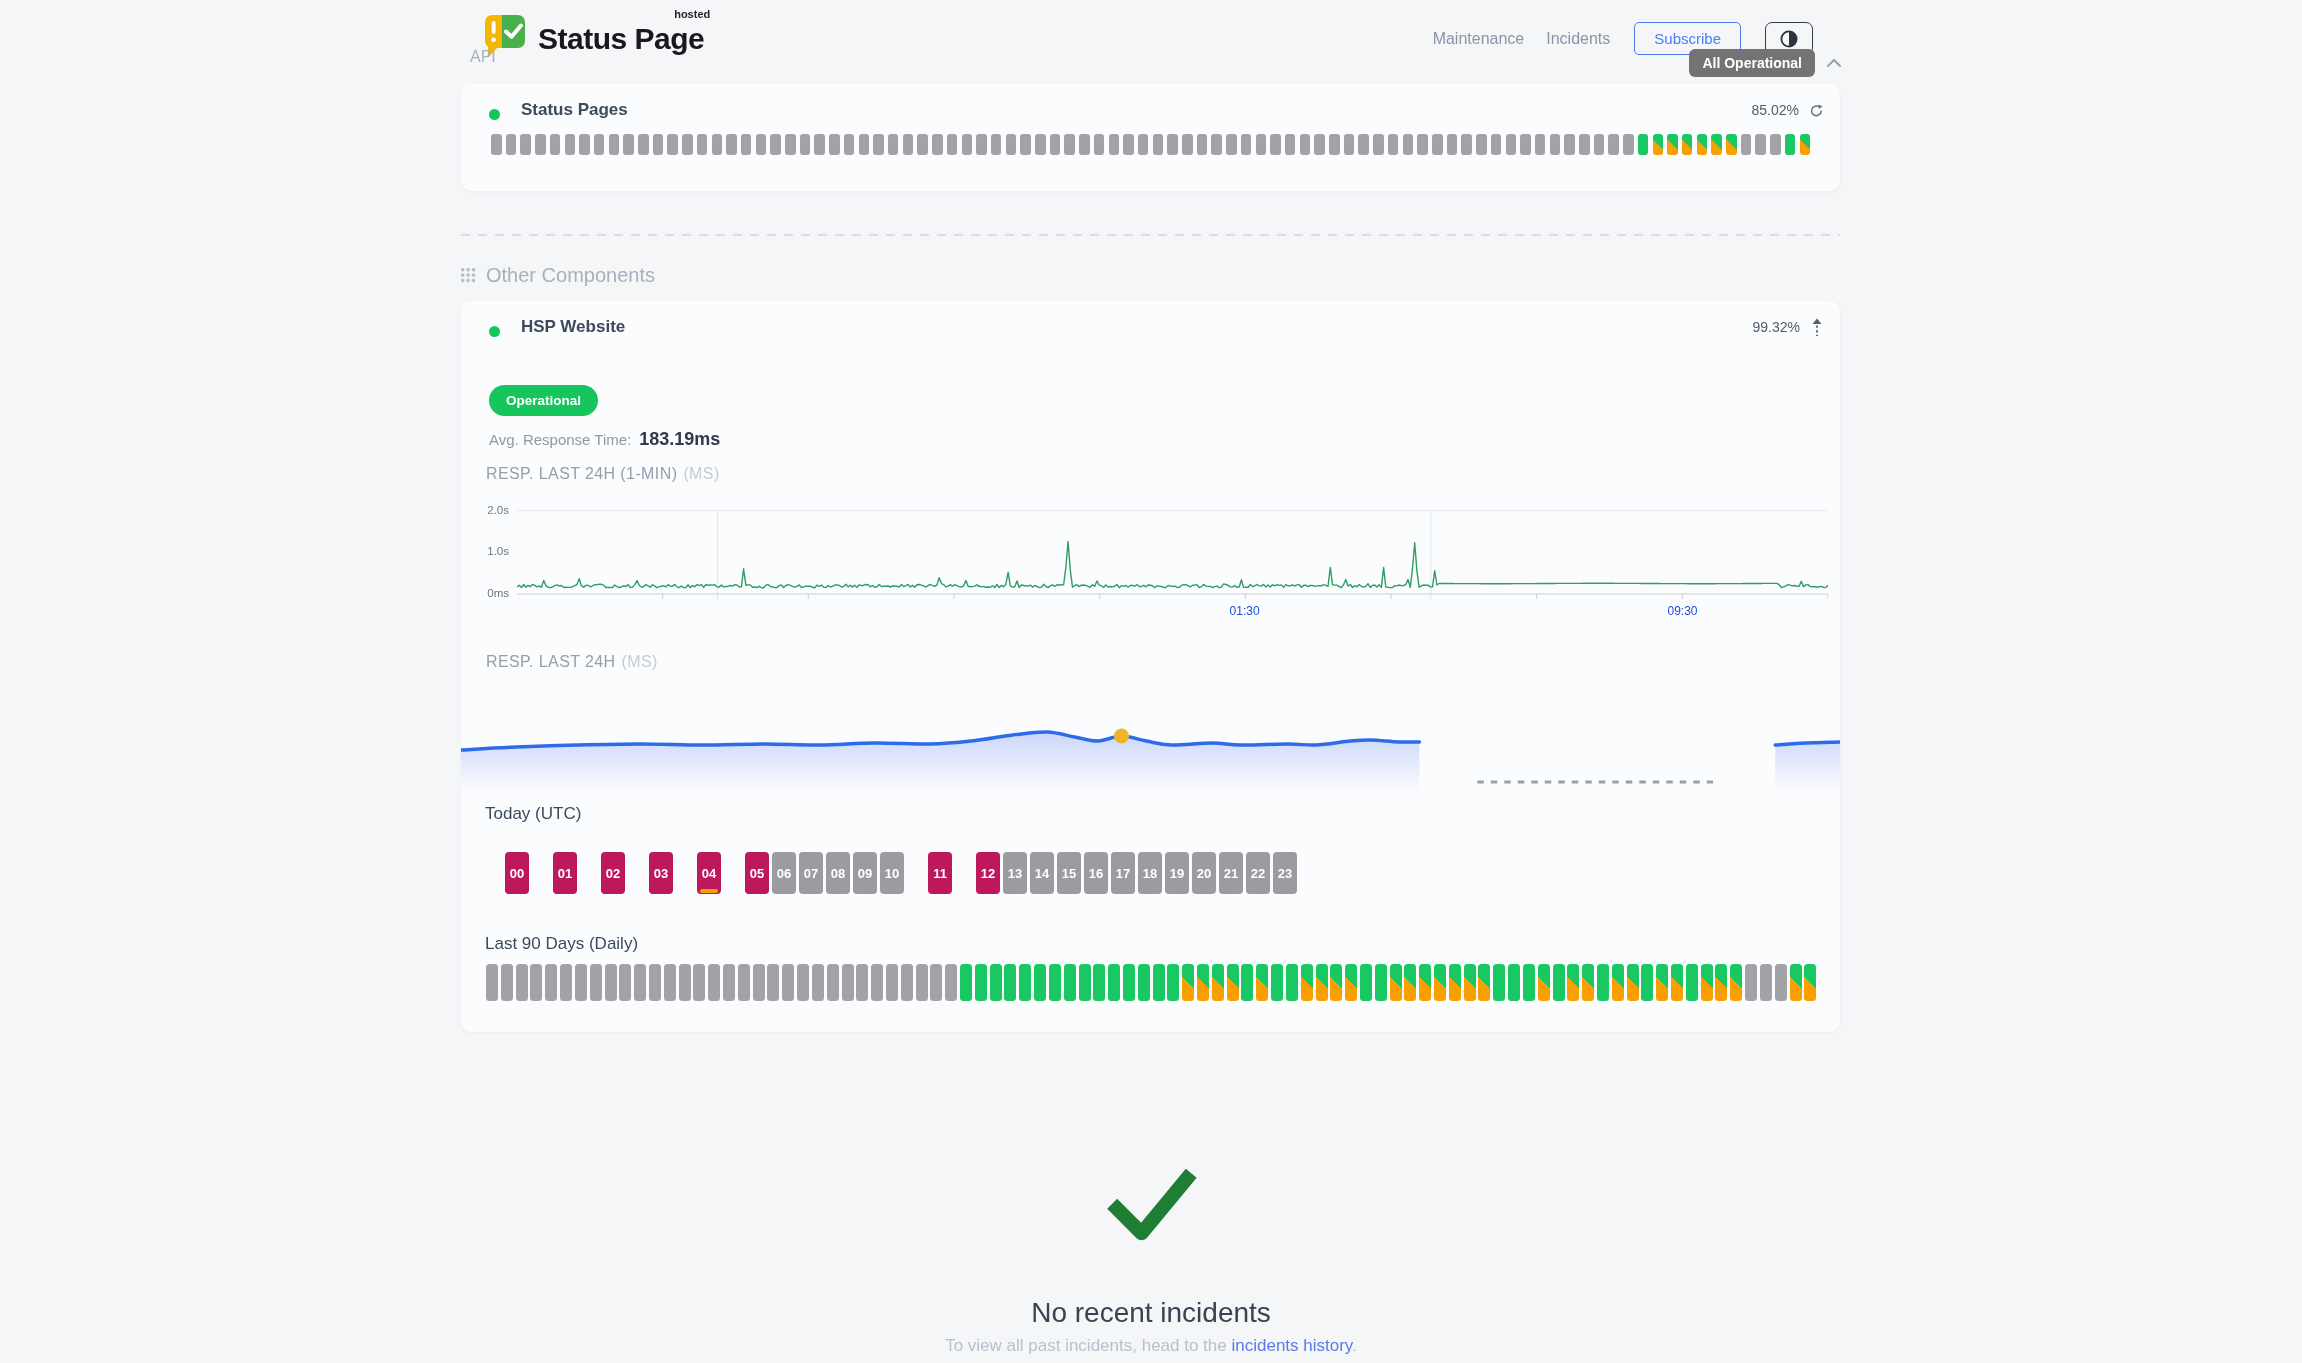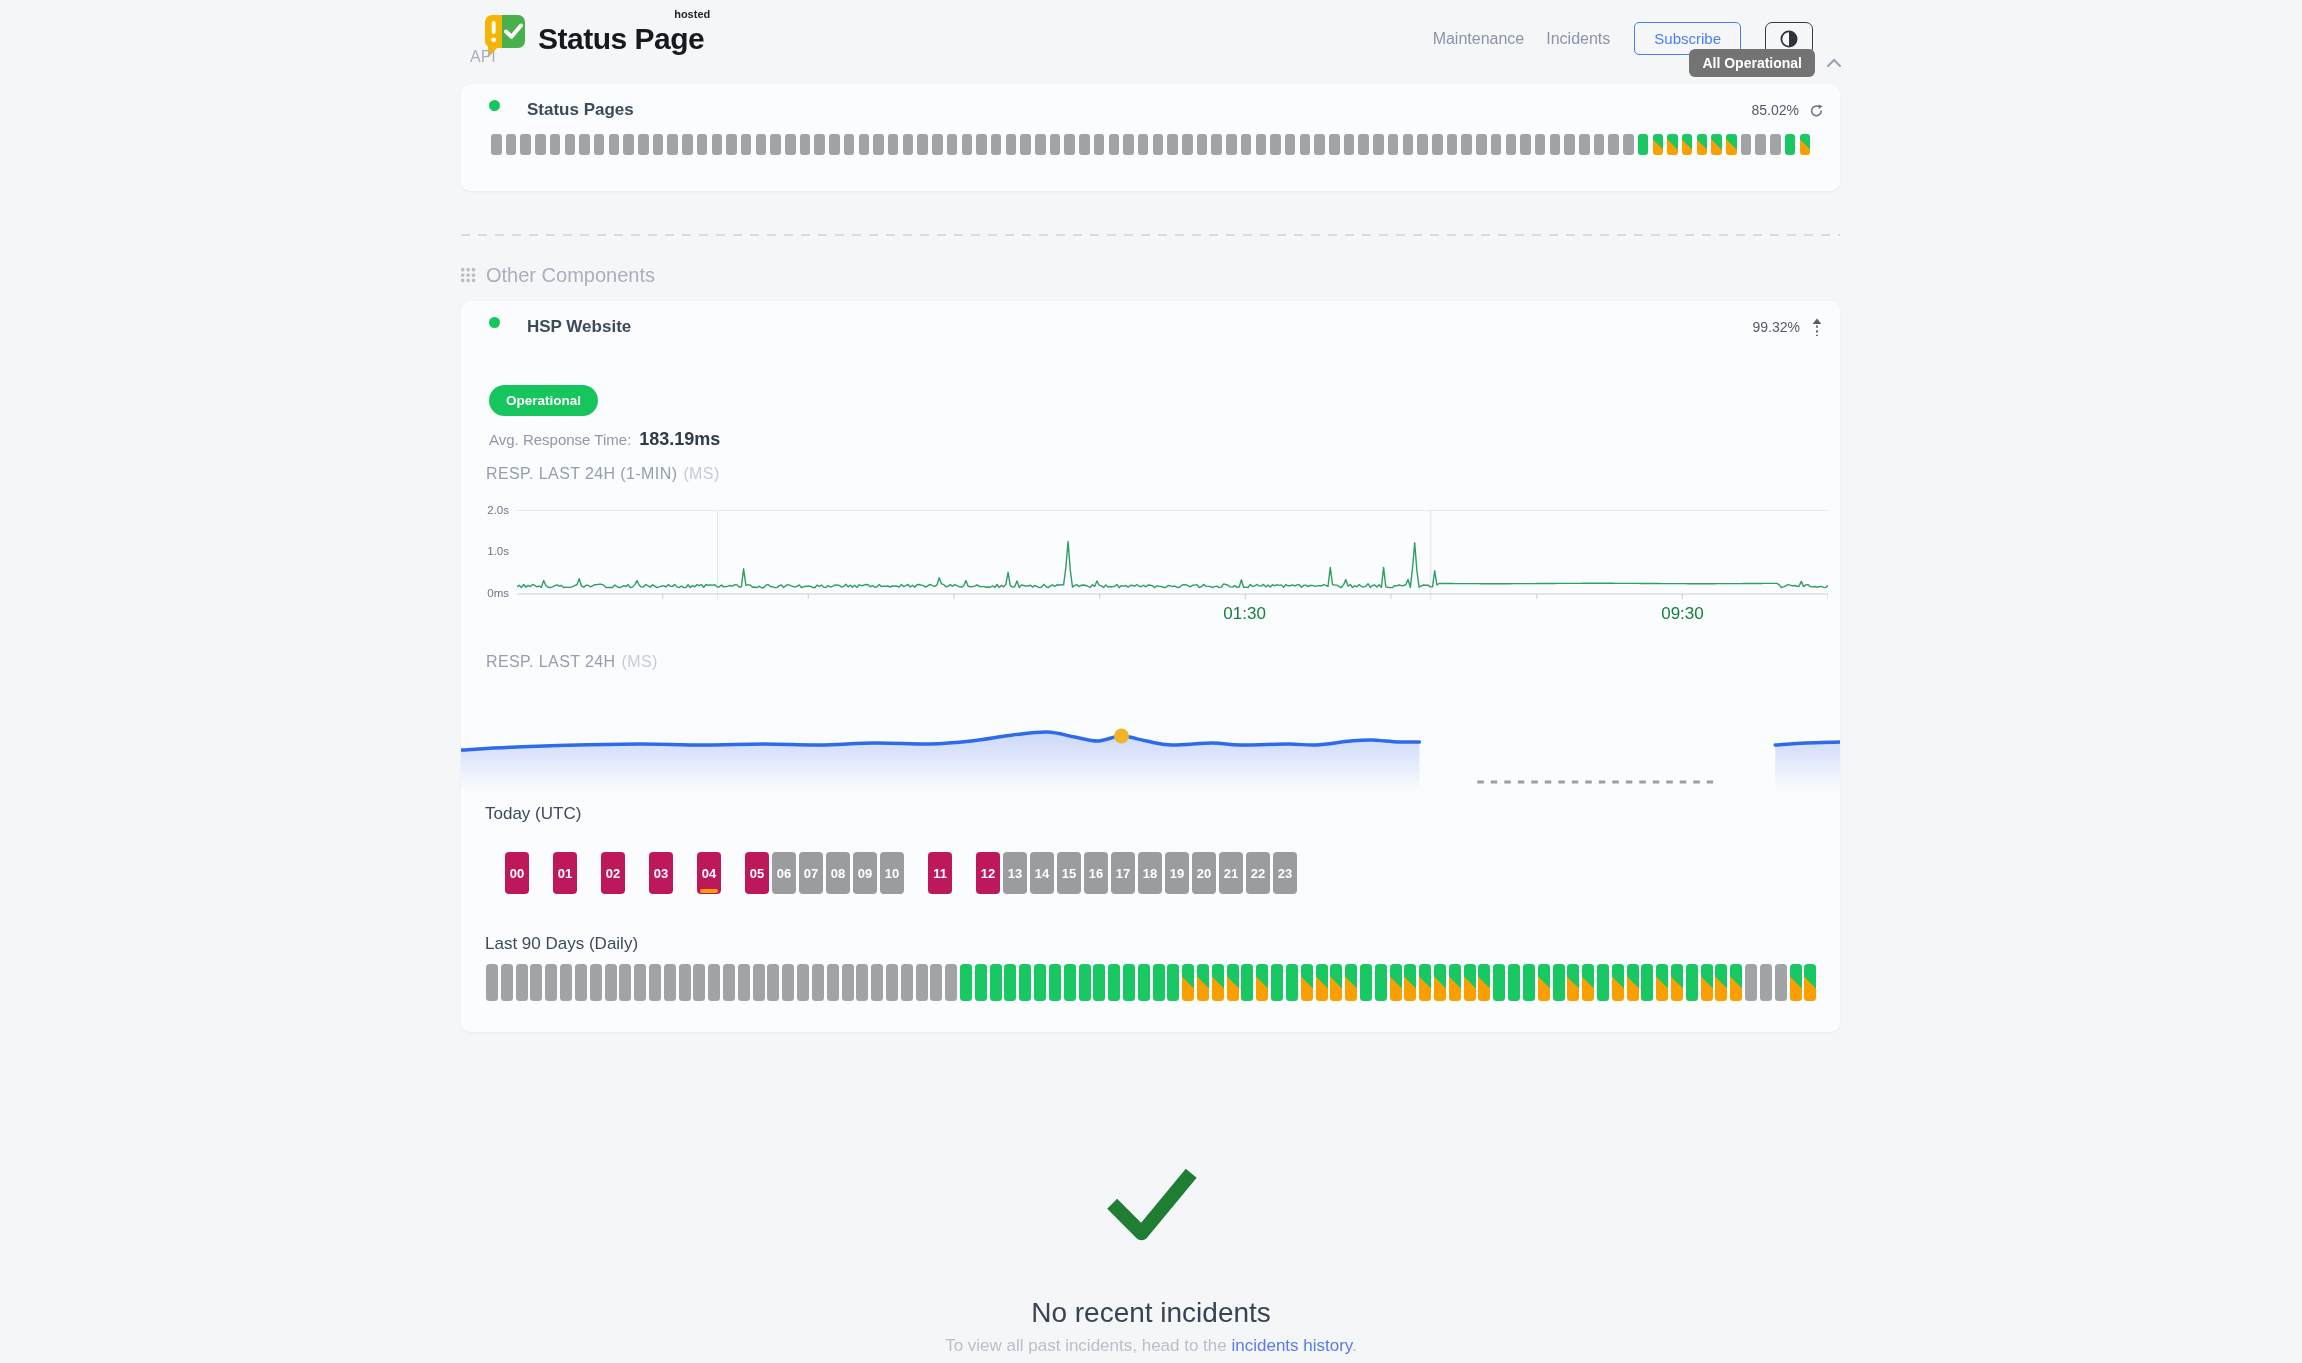--- a/index.html
+++ b/index.html
@@ -24,21 +24,21 @@
   .badge-row { position:absolute; right:460px; top:49px; display:flex; align-items:center; gap:11px; }
   .status-badge { background:#737373; color:#ffffff; font-size:14px; font-weight:700; padding:6px 13px; border-radius:6px; cursor:pointer; }
   
   .section-label-api { position:absolute; left:470px; top:48px; font-size:16px; color:#a9b0bd; }
   .section-label-other { position:absolute; left:461px; top:264px; display:flex; align-items:center; gap:10px; font-size:20px; color:#a9b0bd; }
   
   .card { position:absolute; left:461px; width:1379px; background:#fbfcfd; border-radius:10px; box-shadow:0 1px 3px rgba(25,35,60,0.05); }
   .card-api { top:84px; height:107px; }
   .card-main { top:301px; height:731px; }
   .comp-row { position:absolute; top:16px; left:28px; right:16px; display:flex; justify-content:space-between; align-items:center; }
-  .comp-left { display:flex; align-items:flex-start; gap:27px; }
+  .comp-left { display:flex; align-items:flex-end; gap:21px; }
   .dot { width:11px; height:11px; border-radius:50%; background:#17c55d; }
   .comp-name { font-size:17px; font-weight:600; color:#3d4a5c; }
   .comp-right { display:flex; align-items:center; gap:10px; }
   .pct { font-size:14px; color:#515b6b; }
   
   .bars-small { position:absolute; left:30px; right:29px; top:50px; display:flex; justify-content:space-between; }
   .sbar { width:10.5px; height:21px; border-radius:3px; }
   .st-e.sbar, .st-e.dbar { background:#a2a3a7; }
   .st-u.sbar, .st-u.dbar { background:#19c763; }
   .st-d.sbar, .st-d.dbar { background:linear-gradient(45deg,#f9a000 49.4%,#19c763 50.6%); }
@@ -50,21 +50,21 @@
   .avg-row { position:absolute; left:28px; top:128px; display:flex; align-items:baseline; gap:8px; }
   .avg-label { font-size:15px; color:#8f98a8; }
   .avg-value { font-size:18px; font-weight:700; color:#2f3b4c; }
   .chart-label { position:absolute; left:25px; display:flex; gap:6px; font-size:16px; letter-spacing:0.4px; color:#959eae;align-items:flex-end; }
   .chart-label .unit { color:#c5cbd5; }
   .c1-label { top:164px; }
   .c2-label { top:352px; }
   .c1-svg { position:absolute; left:56px; top:209px; }
   .ytick { position:absolute; left:0; width:48px; text-align:right; font-size:11.5px; color:#6d7685; }
   .c1-xticks { position:absolute; left:56px; top:303px; width:1311px; height:18px; }
-  .xtick { position:absolute; transform:translateX(-50%); font-size:17px; color:#15803d; }
+  .xtick { position:absolute; transform:translateX(-50%); font-size:12px; color:#1d4ed8; }
   .c2-svg { position:absolute; left:0; top:383px; }
   .sub-title { position:absolute; left:24px; font-size:17px; font-weight:500; color:#3d4a5c; }
   .today-title { top:503px; }
   .l90-title { top:633px; }
   .hour-row { position:absolute; left:23px; top:551px; display:flex; gap:3px; }
   .hour { position:relative; width:24px; height:42px; border-radius:4px; display:flex; align-items:center; justify-content:center; font-size:13px; font-weight:700; color:#fff; }
   .hour.st-u { background:#be185d;margin-left:21px; }
   .hour.st-e { background:#9b9c9f; }
   .hour-mark { position:absolute; left:3px; right:3px; bottom:1.5px; height:3.5px; border-radius:2px; background:#f9a000; }
   .day-bars { position:absolute; left:25px; top:663px; width:1331px; display:flex; justify-content:space-between; }

